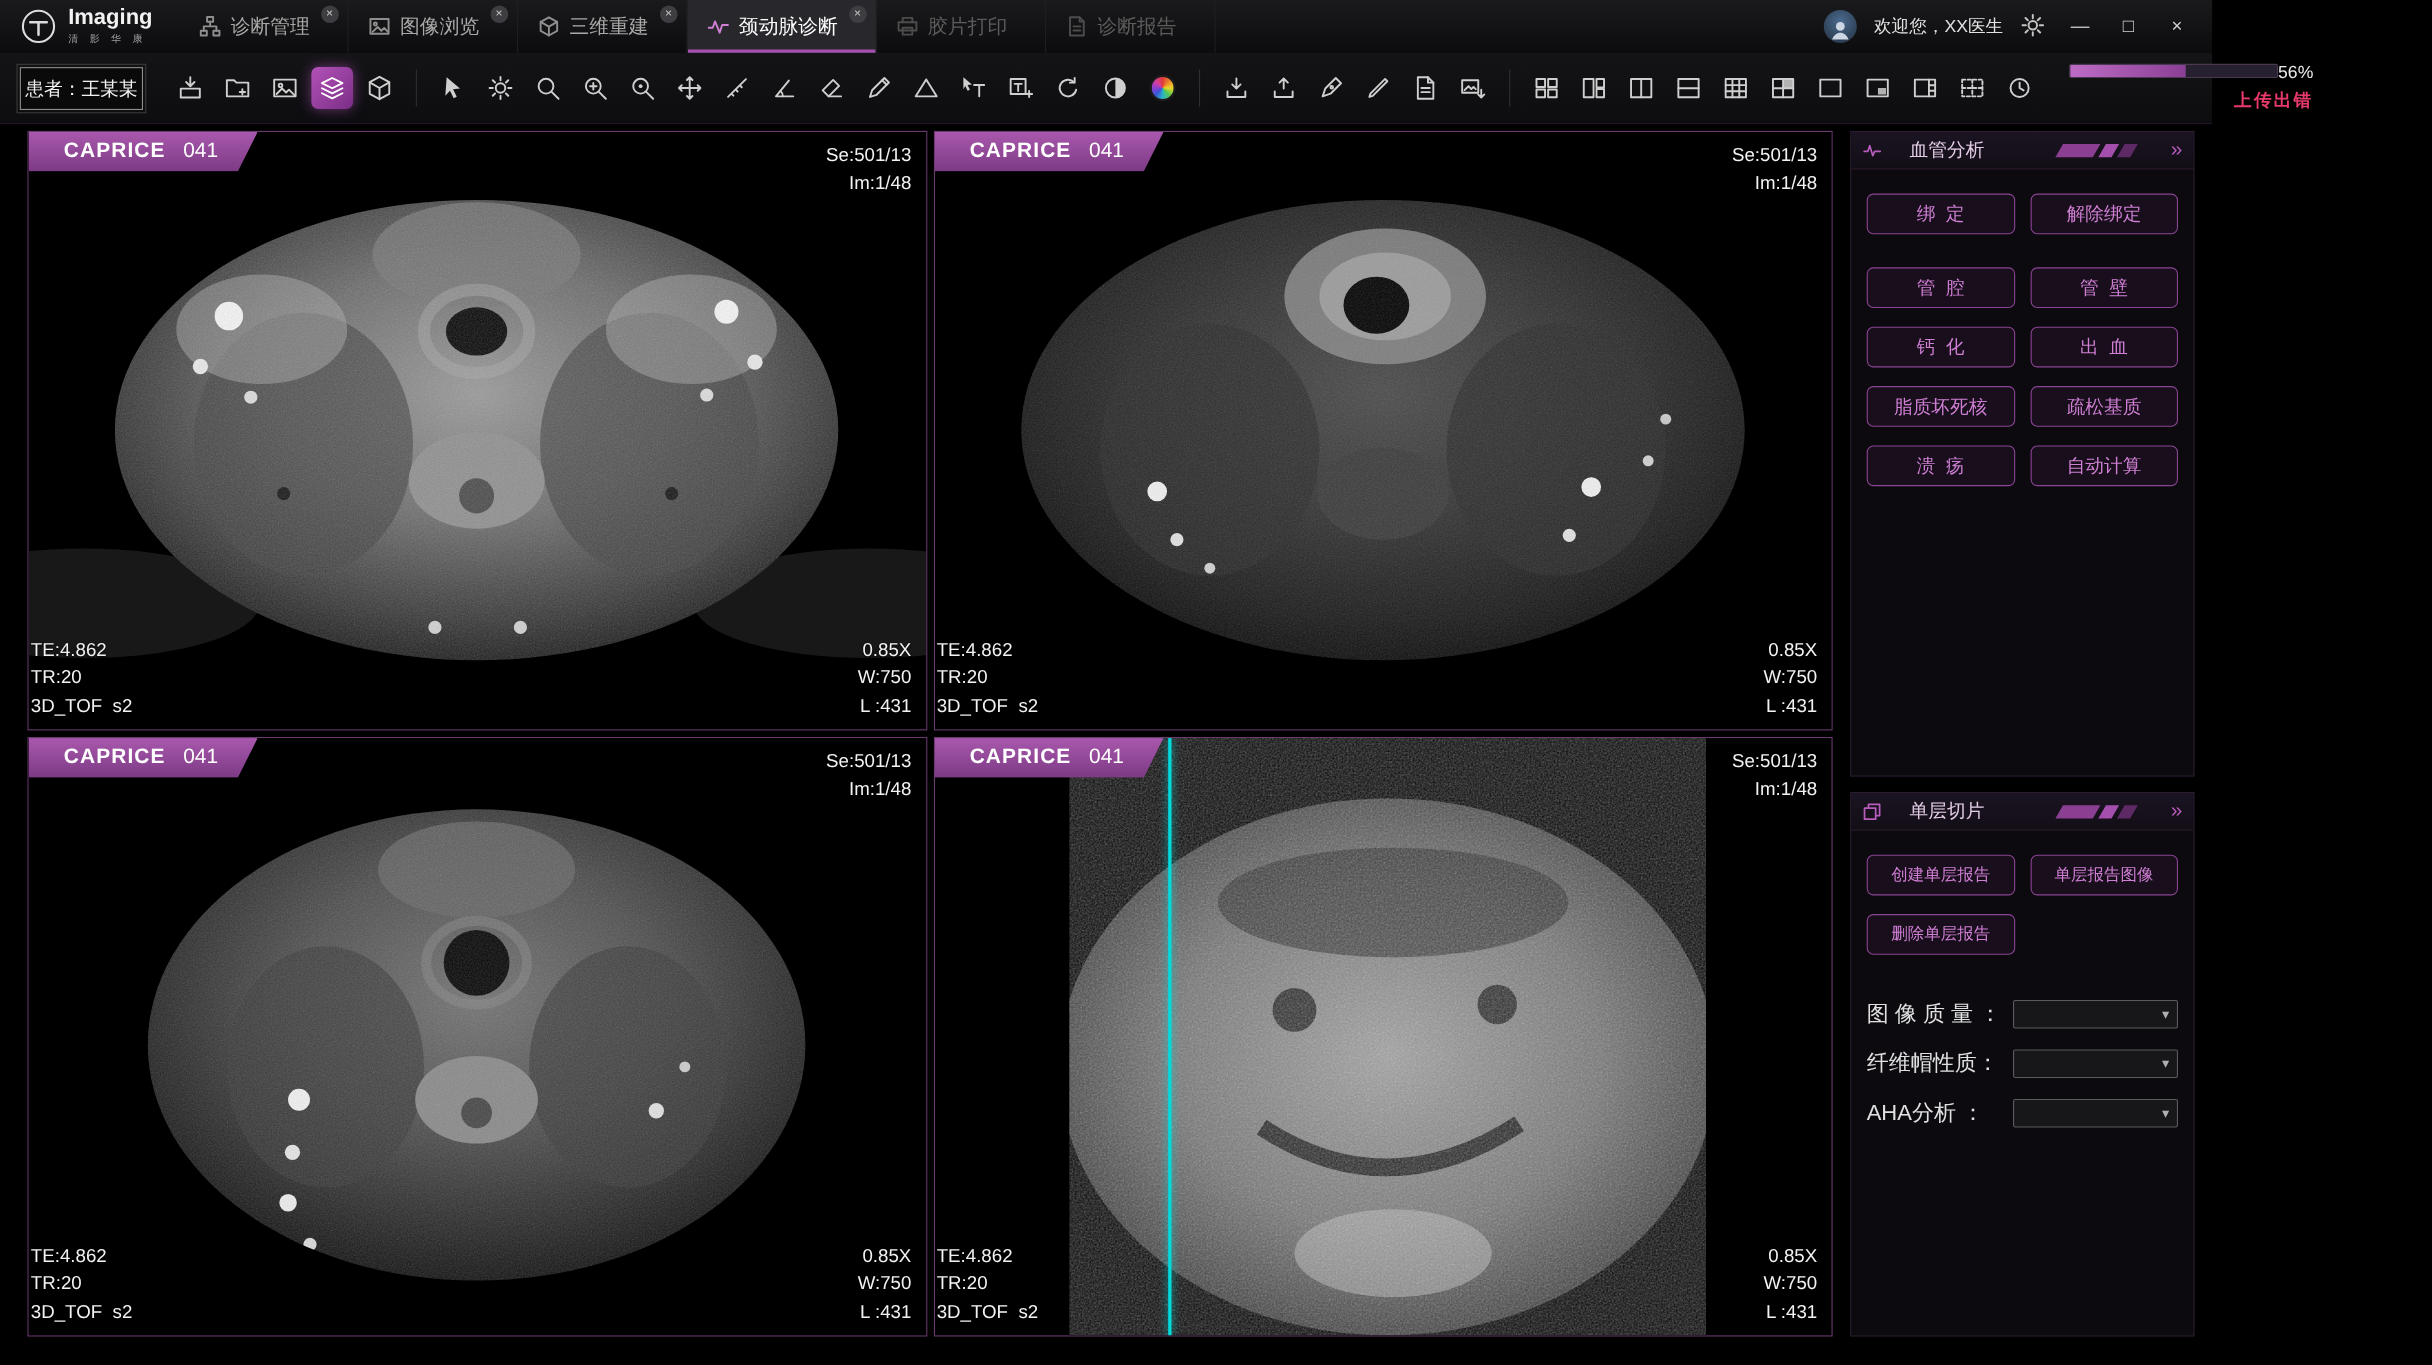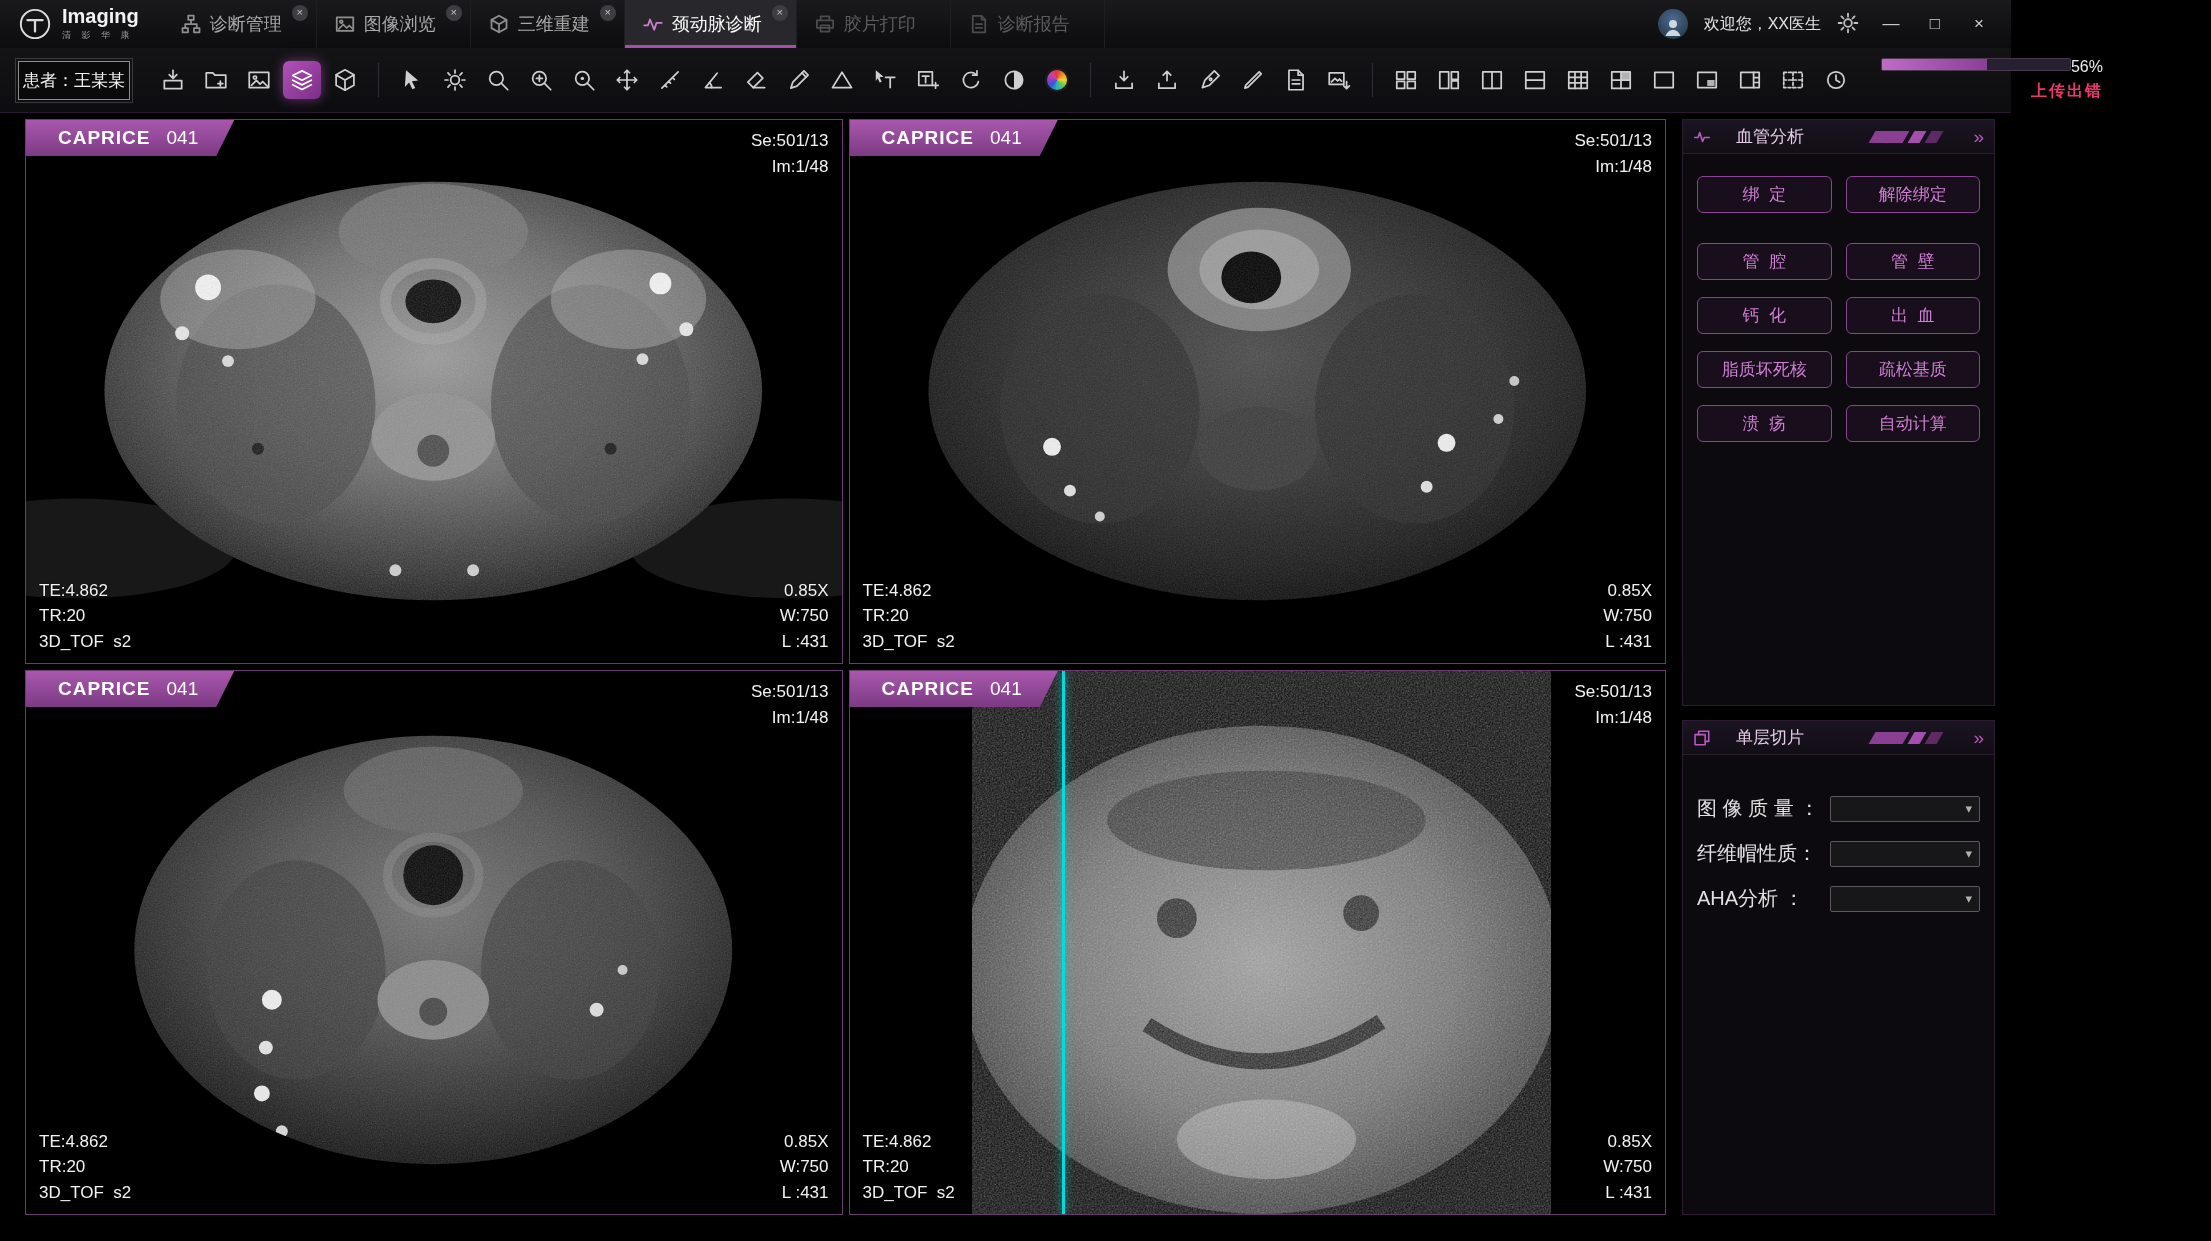--- a/index.html
+++ b/index.html
@@ -50,21 +50,21 @@
   .main{flex:1;display:flex;gap:16px;padding:6px 16px 26px 25px;background:#000;min-height:0}
   .viewer{flex:1;display:grid;grid-template-columns:1fr 1fr;grid-template-rows:1fr 1fr;gap:6px;min-width:0}
   .cell{position:relative;border:1px solid #6a3a70;background:#000;overflow:hidden}
   .mri{position:absolute;inset:0;width:100%;height:100%}
   .mri-frame{position:absolute;top:0;bottom:0;left:15%;width:71%;overflow:hidden;background:#000}
   .mri-frame .mri{position:absolute;inset:0}
   .series-tag{position:absolute;top:0;left:0;z-index:3;height:36px;padding:0 36px 0 32px;display:flex;align-items:center;gap:16px;color:#fff;font-size:19px;background:linear-gradient(#a958ad,#7c3a84);clip-path:polygon(0 0,100% 0,calc(100% - 18px) 100%,0 100%)}
   .series-tag .t1{font-weight:bold;letter-spacing:1px}
   .overlay{position:absolute;z-index:3;font-size:17px;line-height:1.5;color:#f2f2f2;text-shadow:0 1px 2px #000;white-space:pre}
   .ov-tr{top:8px;right:13px;text-align:right}
-  .ov-bl{left:13px;bottom:9px}
+  .ov-bl{left:2px;bottom:9px}
   .ov-br{right:13px;bottom:9px;text-align:right}
   .cyan-line{position:absolute;top:0;bottom:0;left:26%;width:3px;background:#00dcdc;box-shadow:0 0 8px rgba(0,220,220,.8);z-index:2;cursor:ew-resize}
 
   
   .sidebar{width:313px;flex:0 0 313px;display:flex;flex-direction:column;gap:14px}
   .panel{background:#0c0a0e;border:1px solid #2c1c30;display:flex;flex-direction:column}
   .panel.vessel{flex:0 0 587px}
   .panel.slice{flex:1}
   .phead{flex:0 0 34px;display:flex;align-items:center;gap:25px;padding:0 10px;background:linear-gradient(#1b1422,#120e16);border-bottom:1px solid #2c1c30}
   .picon{width:18px;height:18px;color:#b75cbd;fill:none;stroke:currentColor;stroke-width:1.4px;stroke-linecap:round;stroke-linejoin:round}
@@ -780,20 +780,25 @@
               <use href="#s-slice"></use>
             </svg>
           <span class="ptitle">单层切片</span>
           <span class="stripes">
               <span class="stripe s1"></span>
               <span class="stripe s2"></span>
               <span class="stripe s3"></span>
             </span>
           <span class="collapse">»</span>
         </div>
+        <div class="vgrid g1">
+          <button class="vbtn small">创建单层报告</button>
+          <button class="vbtn small">单层报告图像</button>
+          <button class="vbtn small">删除单层报告</button>
+        </div>
         <div class="fields">
           <div class="frow">
             <span class="flabel">图 像 质 量 ：</span>
             <span class="fselect">
                 <span class="caret">▾</span>
               </span>
           </div>
           <div class="frow">
             <span class="flabel">纤维帽性质：</span>
             <span class="fselect">

